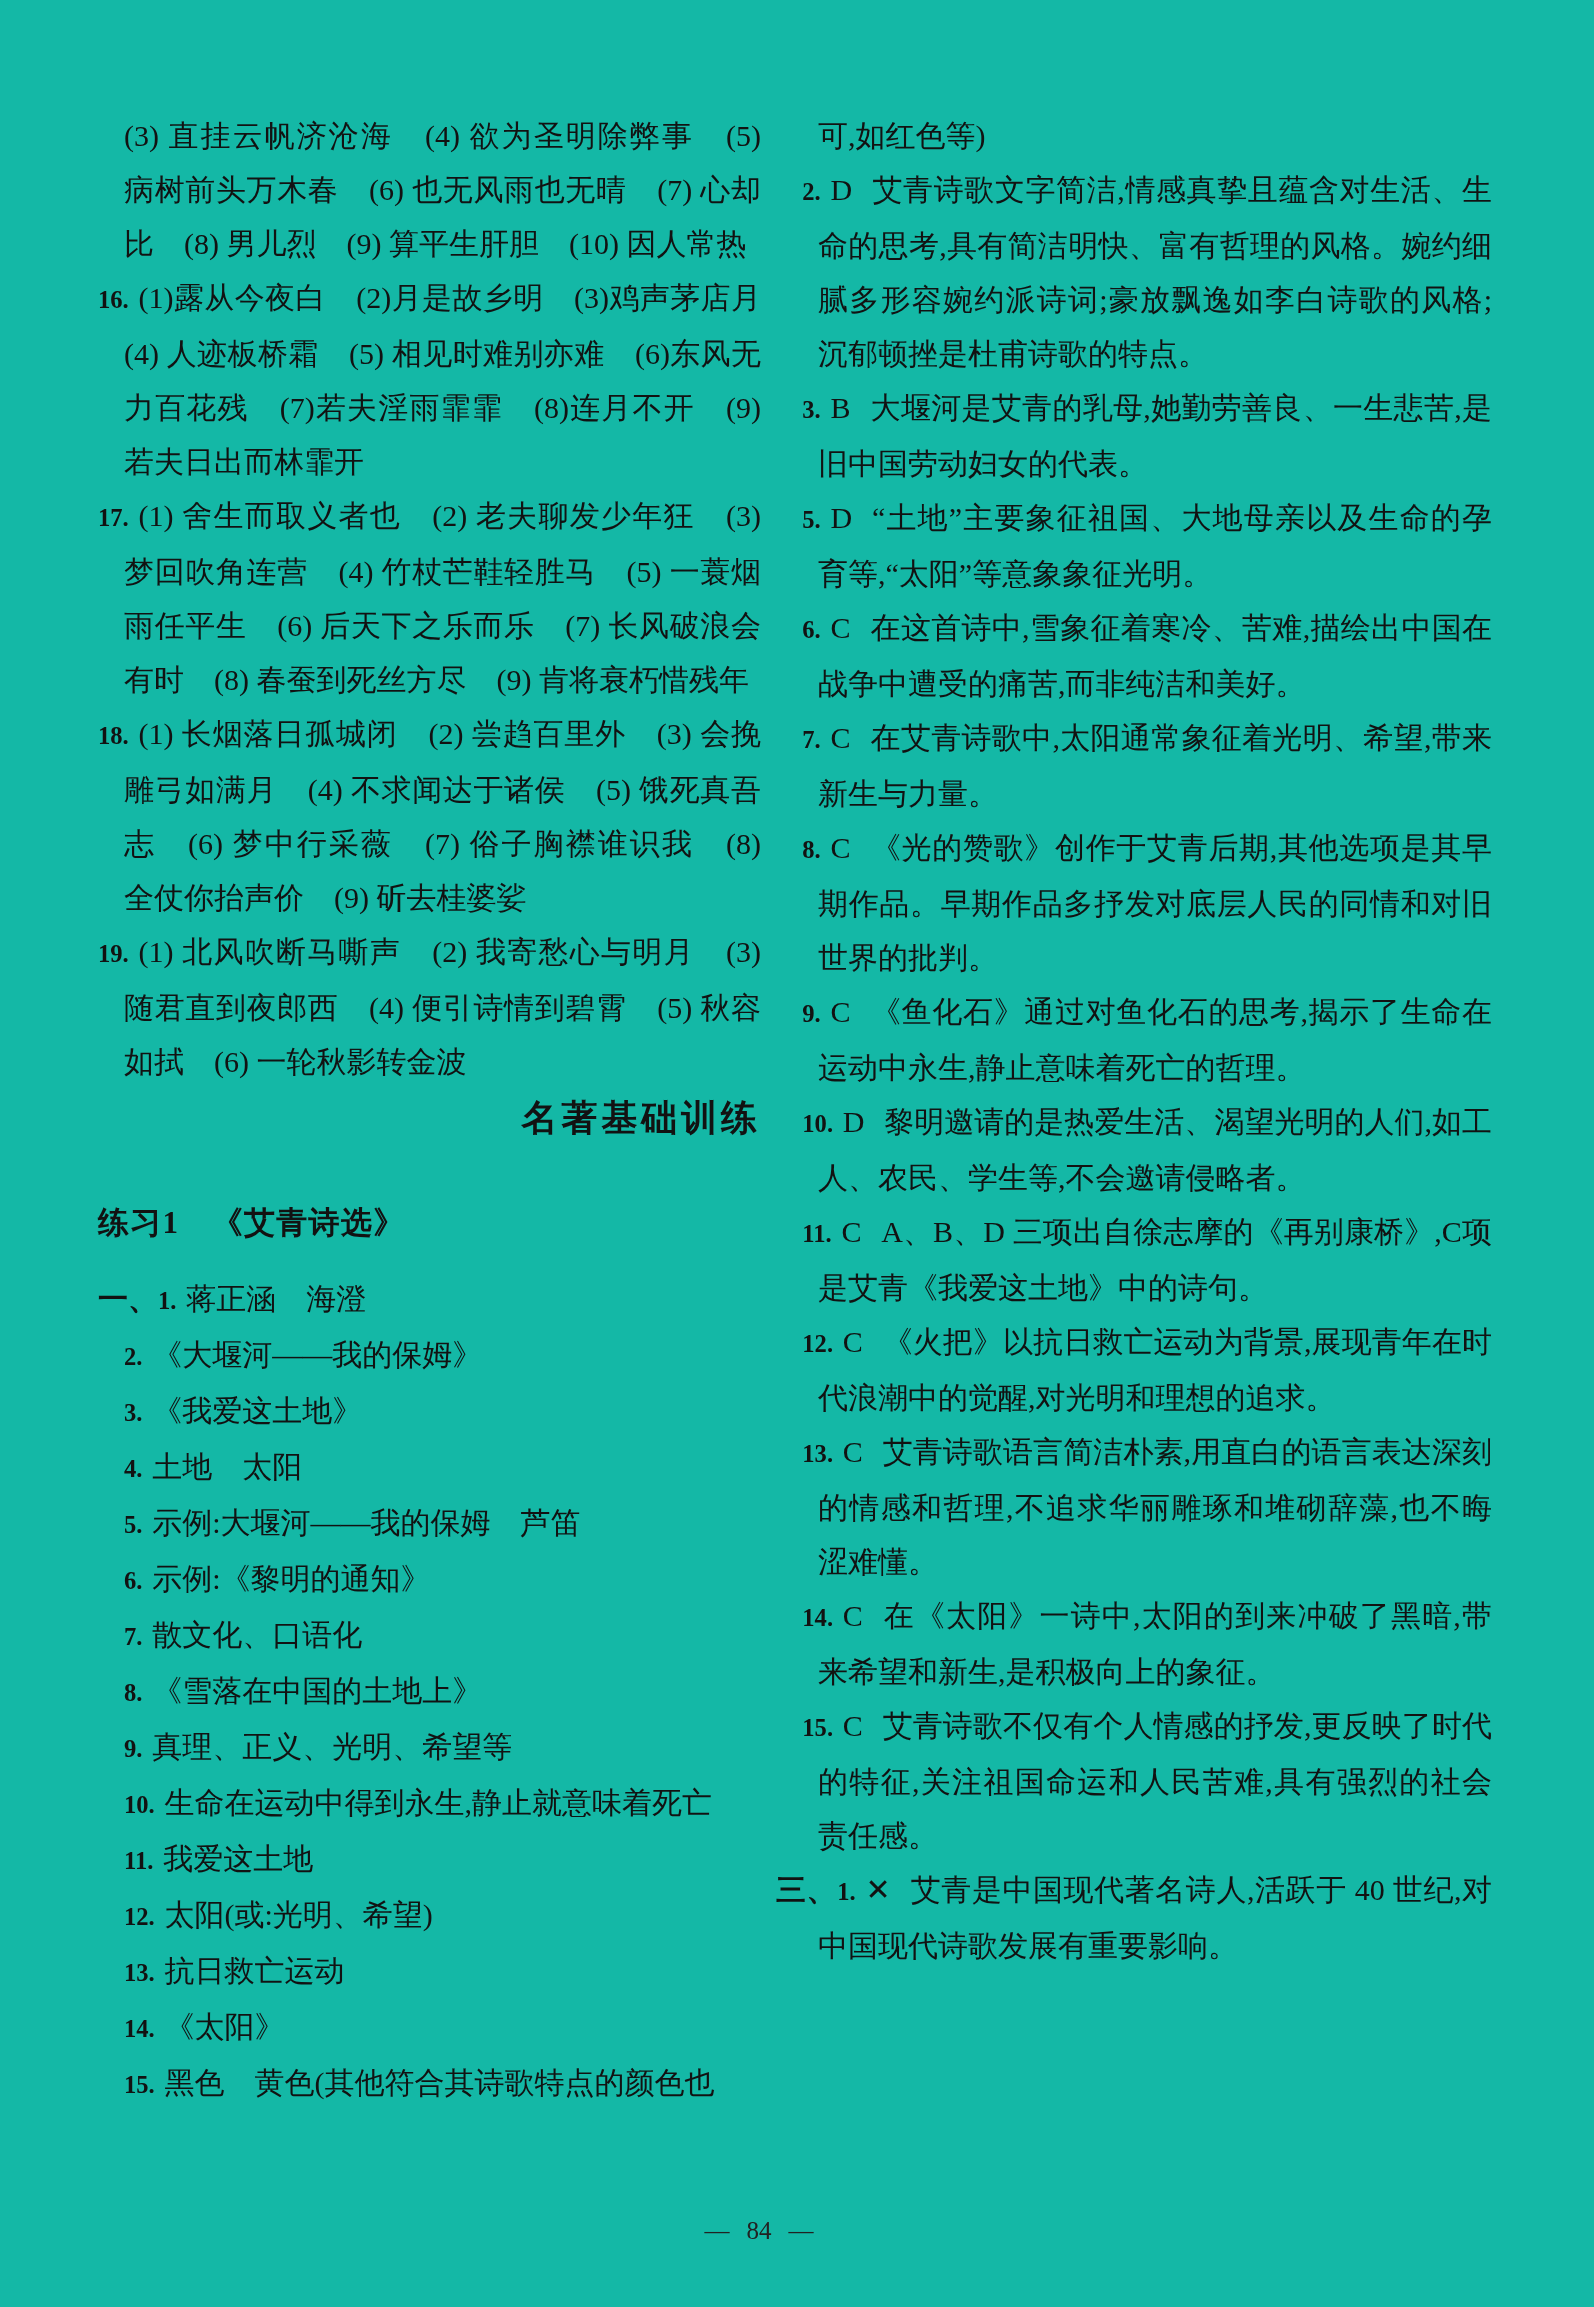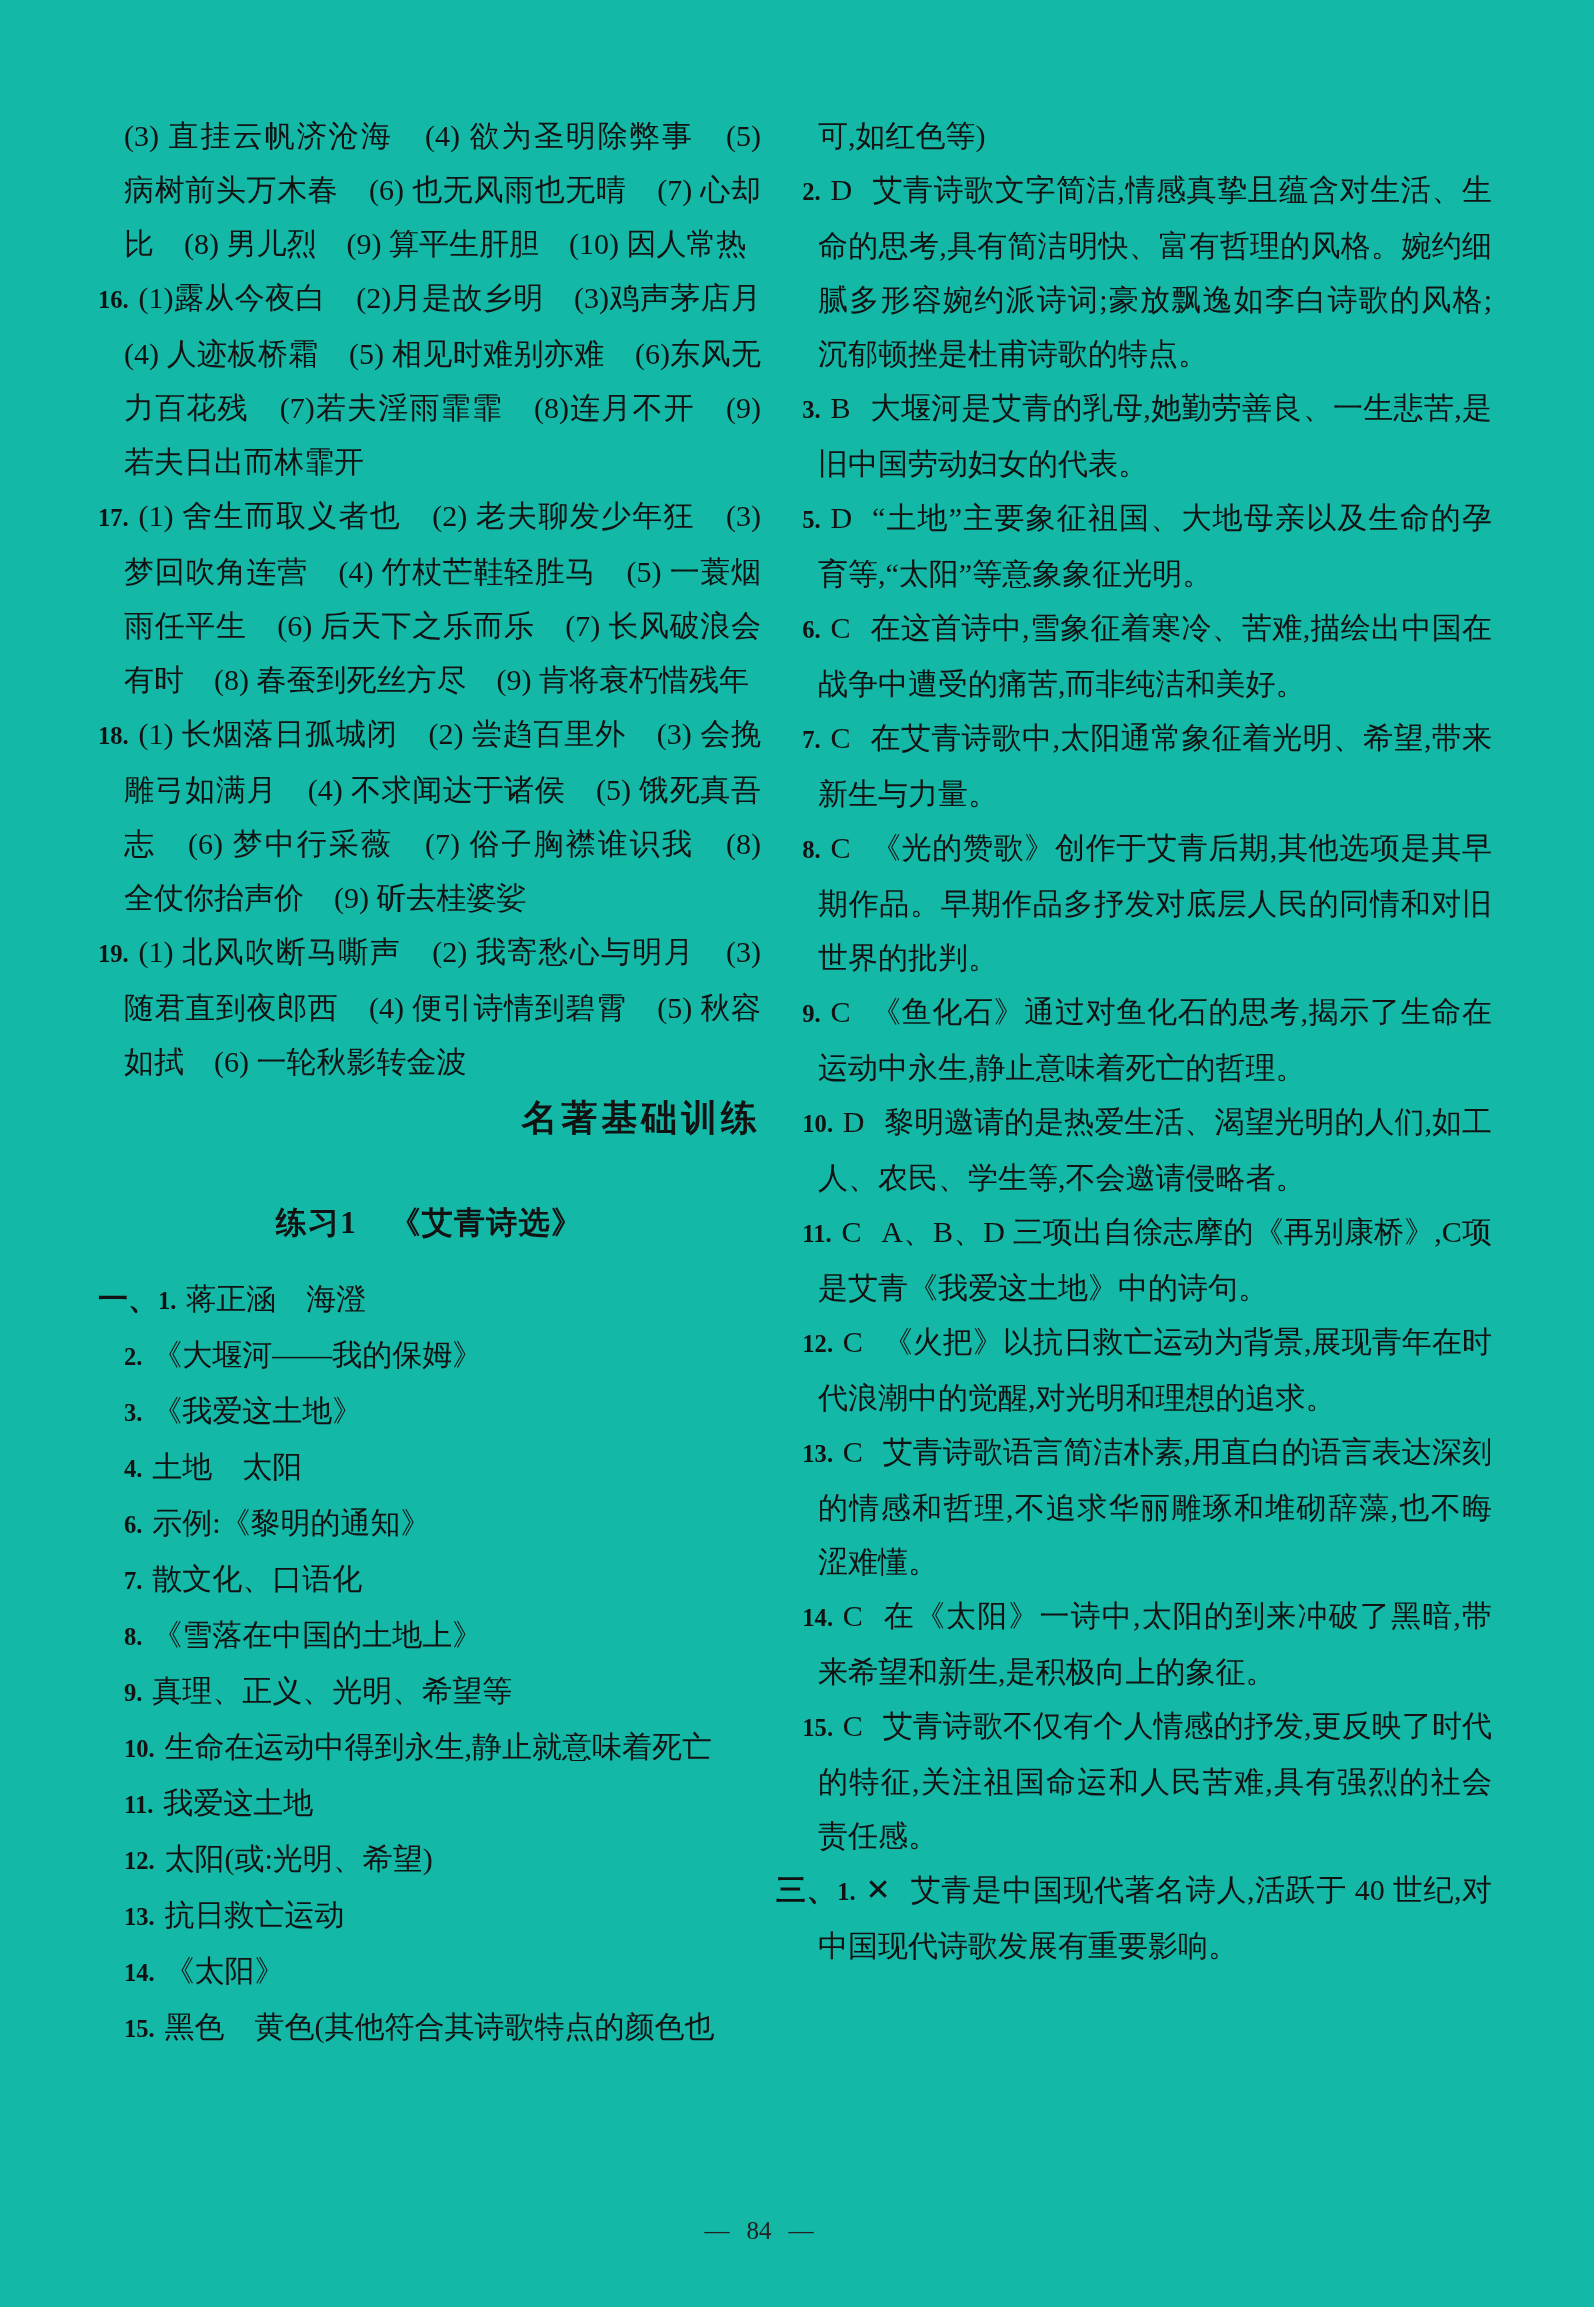--- a/index.html
+++ b/index.html
@@ -35,21 +35,21 @@
   .num{font-weight:700;font-size:0.82em;margin-right:9.8px;}
   .sec{font-weight:700;}
   .opt{margin-right:19.7px;}
   .txt{}
 
   .section-title{
     font-size:36px;font-weight:700;text-align:right;
     line-height:56px;letter-spacing:3.9px;margin-top:1.3px;
   }
   .exercise-title{
-    font-size:31px;font-weight:700;text-align:center;
+    font-size:31px;font-weight:700;text-align:left;
     line-height:55px;letter-spacing:1.3px;
     margin:49px 0 22px 0;
   }
   .pagenum{
     position:absolute;top:2216px;left:759px;
     transform:translateX(-50%);
     font-size:25px;line-height:29px;
     display:flex;align-items:center;gap:17px;
     color:#222;
     white-space:nowrap;
@@ -86,20 +86,23 @@
       <span class="sec">一、</span><span class="num">1.</span><span class="txt">蒋正涵　海澄</span>
     </div>
     <div class="s1-item">
       <span class="num">2.</span><span class="txt">《大堰河——我的保姆》</span>
     </div>
     <div class="s1-item">
       <span class="num">3.</span><span class="txt">《我爱这土地》</span>
     </div>
     <div class="s1-item">
       <span class="num">4.</span><span class="txt">土地　太阳</span>
+    </div>
+    <div class="s1-item">
+      <span class="num">5.</span><span class="txt">示例:大堰河——我的保姆　芦笛</span>
     </div>
     <div class="s1-item">
       <span class="num">6.</span><span class="txt">示例:《黎明的通知》</span>
     </div>
     <div class="s1-item">
       <span class="num">7.</span><span class="txt">散文化、口语化</span>
     </div>
     <div class="s1-item">
       <span class="num">8.</span><span class="txt">《雪落在中国的土地上》</span>
     </div>

